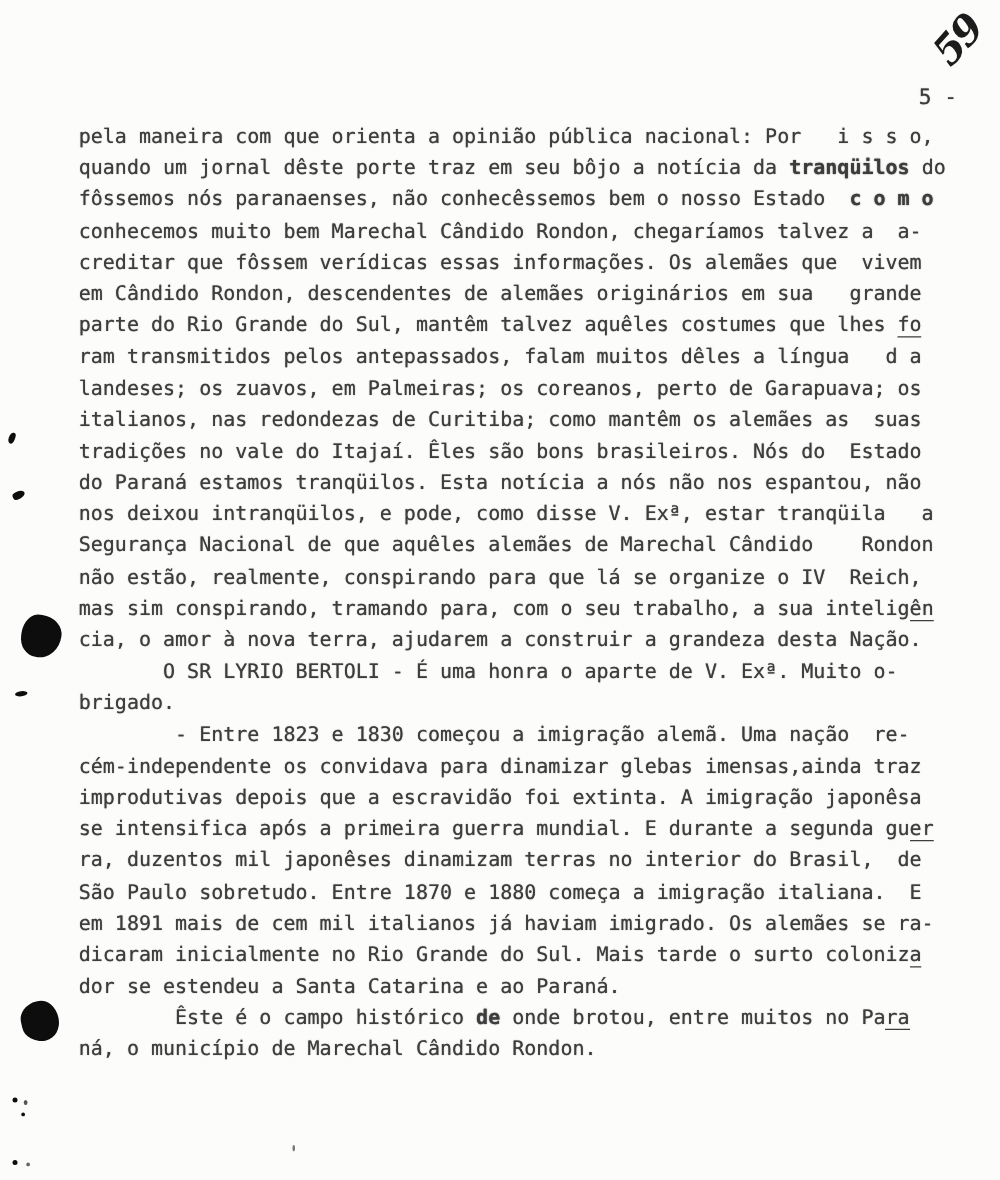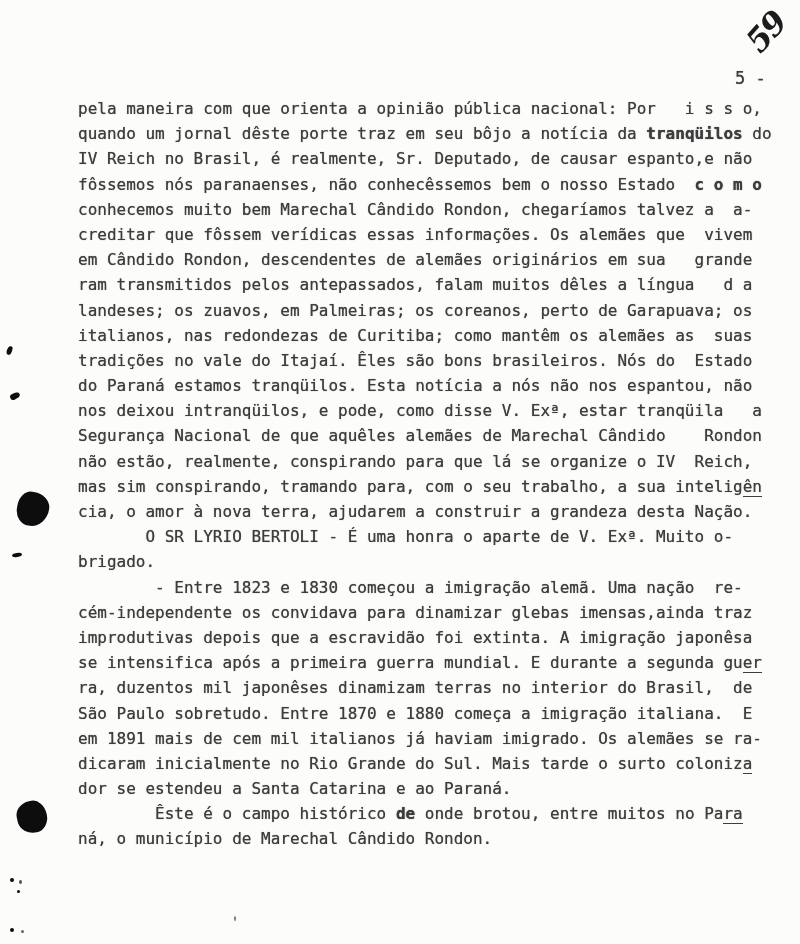--- a/index.html
+++ b/index.html
@@ -14,21 +14,21 @@
     background: #fcfcfa;
     font-family: "DejaVu Sans Mono", "Liberation Mono", monospace;
   }
   .page {
     position: absolute;
     inset: 0;
   }
   
   .text-block {
     position: absolute;
-    left: 78px;
+    left: 63px;
     top: 96px;
     width: 710px;
     color: #3d3d3d;
     font-size: 16px;
     line-height: 25.2px;
     text-shadow: 0 0 0.8px rgba(70,70,70,0.85);
   }
   .line {
     white-space: pre;
     height: 25.2px;
@@ -92,25 +92,25 @@
 
 <div class="page">
 
   <div class="handwritten">59</div>
 
   <div class="page-number">5 -</div>
 
   <div class="text-block">
       <div class="line"><span>pela maneira com que orienta a opinião pública nacional: Por   i s s o,</span></div>
       <div class="line"><span>quando um jornal dêste porte traz em seu bôjo a notícia da </span><span class="b">tranqüilos</span><span> do</span></div>
-      <div class="line"><span>IV Reich no Brasil, é realmente, Sr. Deputado, de causar espanto,e não</span></div>
       <div class="line"><span>fôssemos nós paranaenses, não conhecêssemos bem o nosso Estado  </span><span class="b">c o m o</span></div>
       <div class="line"><span>conhecemos muito bem Marechal Cândido Rondon, chegaríamos talvez a  a-</span></div>
       <div class="line"><span>creditar que fôssem verídicas essas informações. Os alemães que  vivem</span></div>
       <div class="line"><span>em Cândido Rondon, descendentes de alemães originários em sua   grande</span></div>
+      <div class="line"><span>parte do Rio Grande do Sul, mantêm talvez aquêles costumes que lhes </span><span class="u">fo</span></div>
       <div class="line"><span>ram transmitidos pelos antepassados, falam muitos dêles a língua   d a</span></div>
       <div class="line"><span>landeses; os zuavos, em Palmeiras; os coreanos, perto de Garapuava; os</span></div>
       <div class="line"><span>italianos, nas redondezas de Curitiba; como mantêm os alemães as  suas</span></div>
       <div class="line"><span>tradições no vale do Itajaí. Êles são bons brasileiros. Nós do  Estado</span></div>
       <div class="line"><span>do Paraná estamos tranqüilos. Esta notícia a nós não nos espantou, não</span></div>
       <div class="line"><span>nos deixou intranqüilos, e pode, como disse V. Exª, estar tranqüila   a</span></div>
       <div class="line"><span>Segurança Nacional de que aquêles alemães de Marechal Cândido    Rondon</span></div>
       <div class="line"><span>não estão, realmente, conspirando para que lá se organize o IV  Reich,</span></div>
       <div class="line"><span>mas sim conspirando, tramando para, com o seu trabalho, a sua intelig</span><span class="u">ên</span></div>
       <div class="line"><span>cia, o amor à nova terra, ajudarem a construir a grandeza desta Nação.</span></div>

